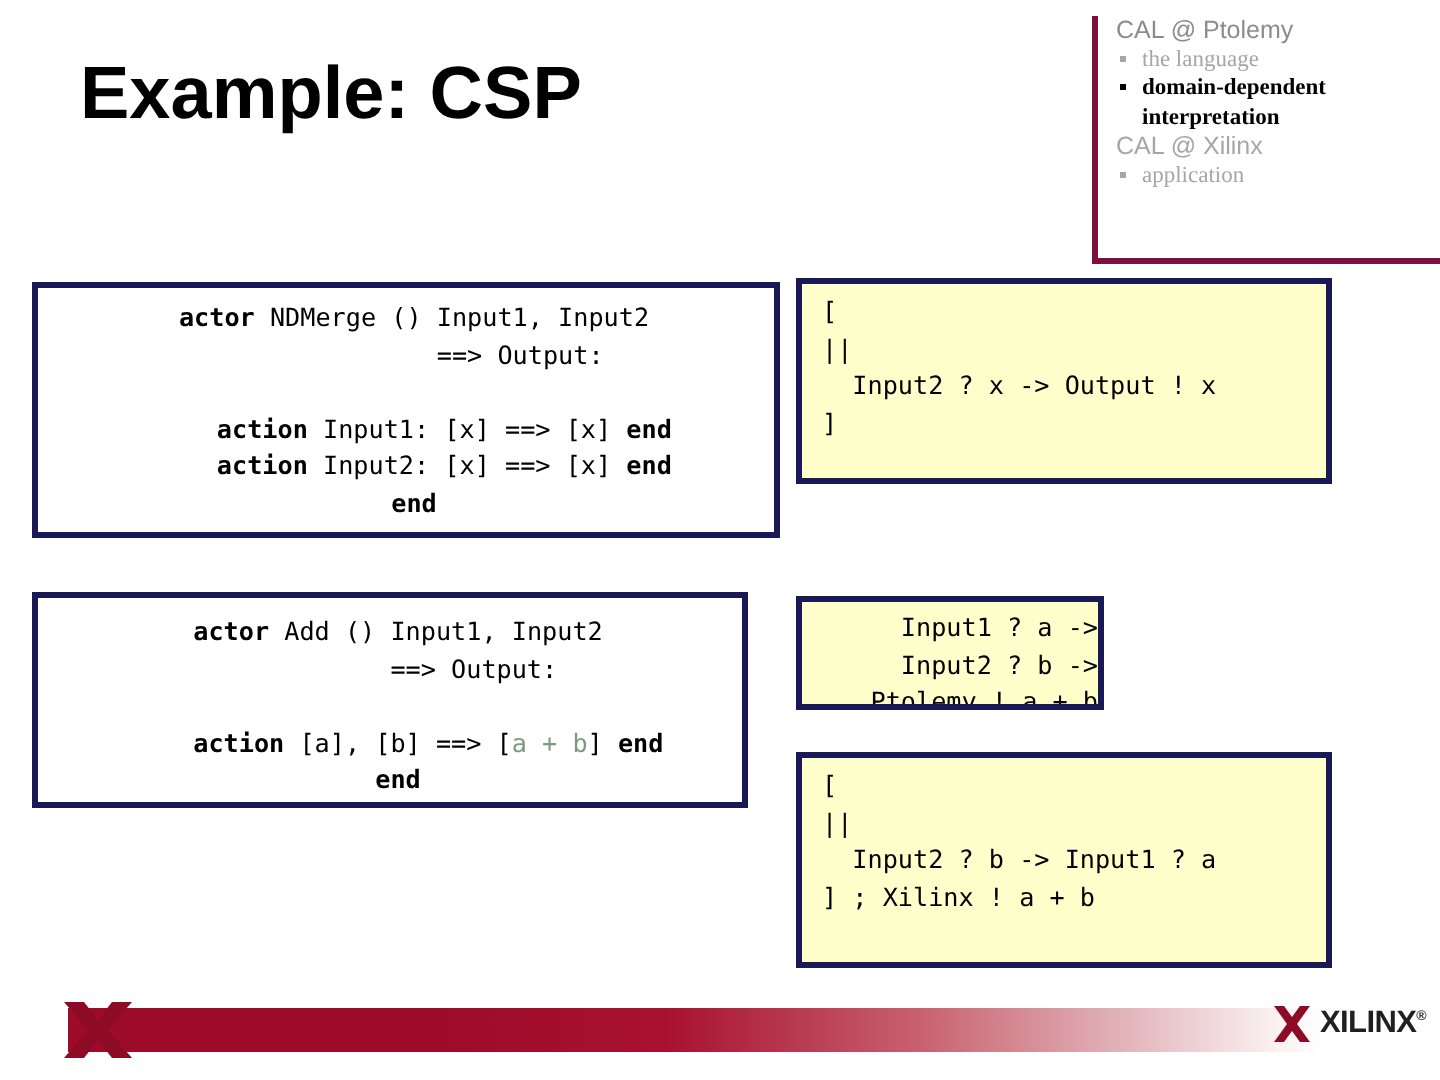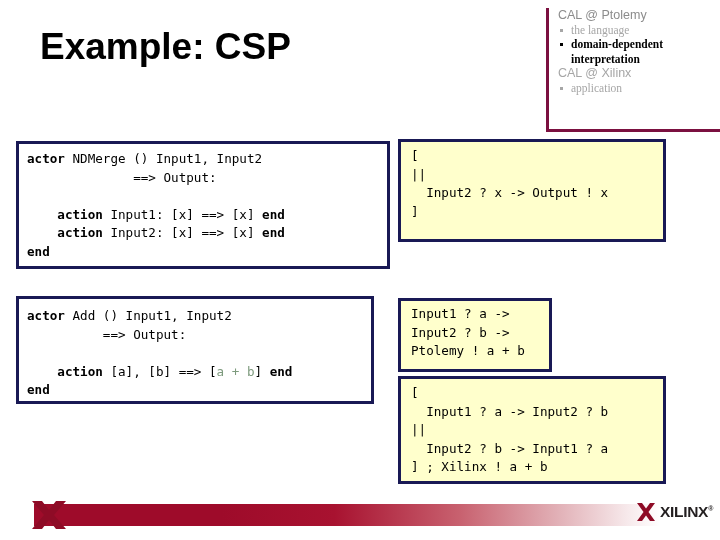--- a/index.html
+++ b/index.html
@@ -89,30 +89,30 @@
     position: absolute;
     box-sizing: border-box;
     border: 3px solid #191955;
     font-family: "DejaVu Sans Mono", "Liberation Mono", monospace;
     font-size: 12.6px;
     line-height: 18.6px;
     color: #000000;
     white-space: pre;
     overflow: hidden;
   }
-  .codebox.white { background: #ffffff; }
+  .codebox.white { background: #ffffff; text-align: center; }
   .codebox.yellow { background: #ffffcc; }
   .codebox .kw { font-weight: bold; }
   .codebox .expr { color: #7d9a7d; }
 
   
   #box-ndmerge-cal { left: 16px;  top: 141px; width: 374px; height: 128px; padding: 6px 0 0 8px; }
   #box-ndmerge-csp { left: 398px; top: 139px; width: 268px; height: 103px; padding: 5px 0 0 10px; }
   #box-add-cal     { left: 16px;  top: 296px; width: 358px; height: 108px; padding: 8px 0 0 8px; }
-  #box-add-seq     { left: 398px; top: 298px; width: 154px; height: 74px;  padding: 4px 0 0 10px; }
+  #box-add-seq     { left: 398px; top: 298px; width: 154px; height: 57px;  padding: 4px 0 0 10px; text-align: right; }
   #box-add-csp     { left: 398px; top: 376px; width: 268px; height: 108px; padding: 5px 0 0 10px; }
 
   
   #footer-bar {
     position: absolute;
     left: 34px;
     top: 504px;
     width: 626px;
     height: 22px;
     background: linear-gradient(to right,
@@ -182,21 +182,21 @@
 <div id="outline-baseline"></div>
 
 <div id="box-ndmerge-cal" class="codebox white"><div><span class="kw">actor</span><span> NDMerge () Input1, Input2</span></div><div><span>              ==&gt; Output:</span></div><div>&nbsp;</div><div><span>    </span><span class="kw">action</span><span> Input1: [x] ==&gt; [x] </span><span class="kw">end</span></div><div><span>    </span><span class="kw">action</span><span> Input2: [x] ==&gt; [x] </span><span class="kw">end</span></div><div><span class="kw">end</span></div></div>
 
 <div id="box-ndmerge-csp" class="codebox yellow"><div><span>[</span></div><div><span>||</span></div><div><span>  Input2 ? x -&gt; Output ! x</span></div><div><span>]</span></div></div>
 
 <div id="box-add-cal" class="codebox white"><div><span class="kw">actor</span><span> Add () Input1, Input2</span></div><div><span>          ==&gt; Output:</span></div><div>&nbsp;</div><div><span>    </span><span class="kw">action</span><span> [a], [b] ==&gt; [</span><span class="expr">a + b</span><span>] </span><span class="kw">end</span></div><div><span class="kw">end</span></div></div>
 
 <div id="box-add-seq" class="codebox yellow"><div><span>Input1 ? a -&gt;</span></div><div><span>Input2 ? b -&gt;</span></div><div><span>Ptolemy ! a + b</span></div></div>
 
-<div id="box-add-csp" class="codebox yellow"><div><span>[</span></div><div><span>  Input1 ? a -&gt; Input2 ? b</span></div><div><span>||</span></div><div><span>  Input2 ? b -&gt; Input1 ? a</span></div><div><span>] ; Xilinx ! a + b</span></div></div>
+<div id="box-add-csp" class="codebox yellow"><div><span>[</span></div><div><span>||</span></div><div><span>  Input2 ? b -&gt; Input1 ? a</span></div><div><span>] ; Xilinx ! a + b</span></div></div>
 
 <div id="footer-bar"></div>
 
 <div id="footer-x-logo">
   <svg viewBox="0 0 38 32" width="38" height="32" aria-hidden="true">
     <path d="M2,2 L12,2 L19,11 L26,2 L36,2 L24,16 L36,30 L26,30 L19,21 L12,30 L2,30 L14,16 Z" fill="#8e0b26"></path>
   </svg>
 </div>
 
 <div id="xilinx-logo">

